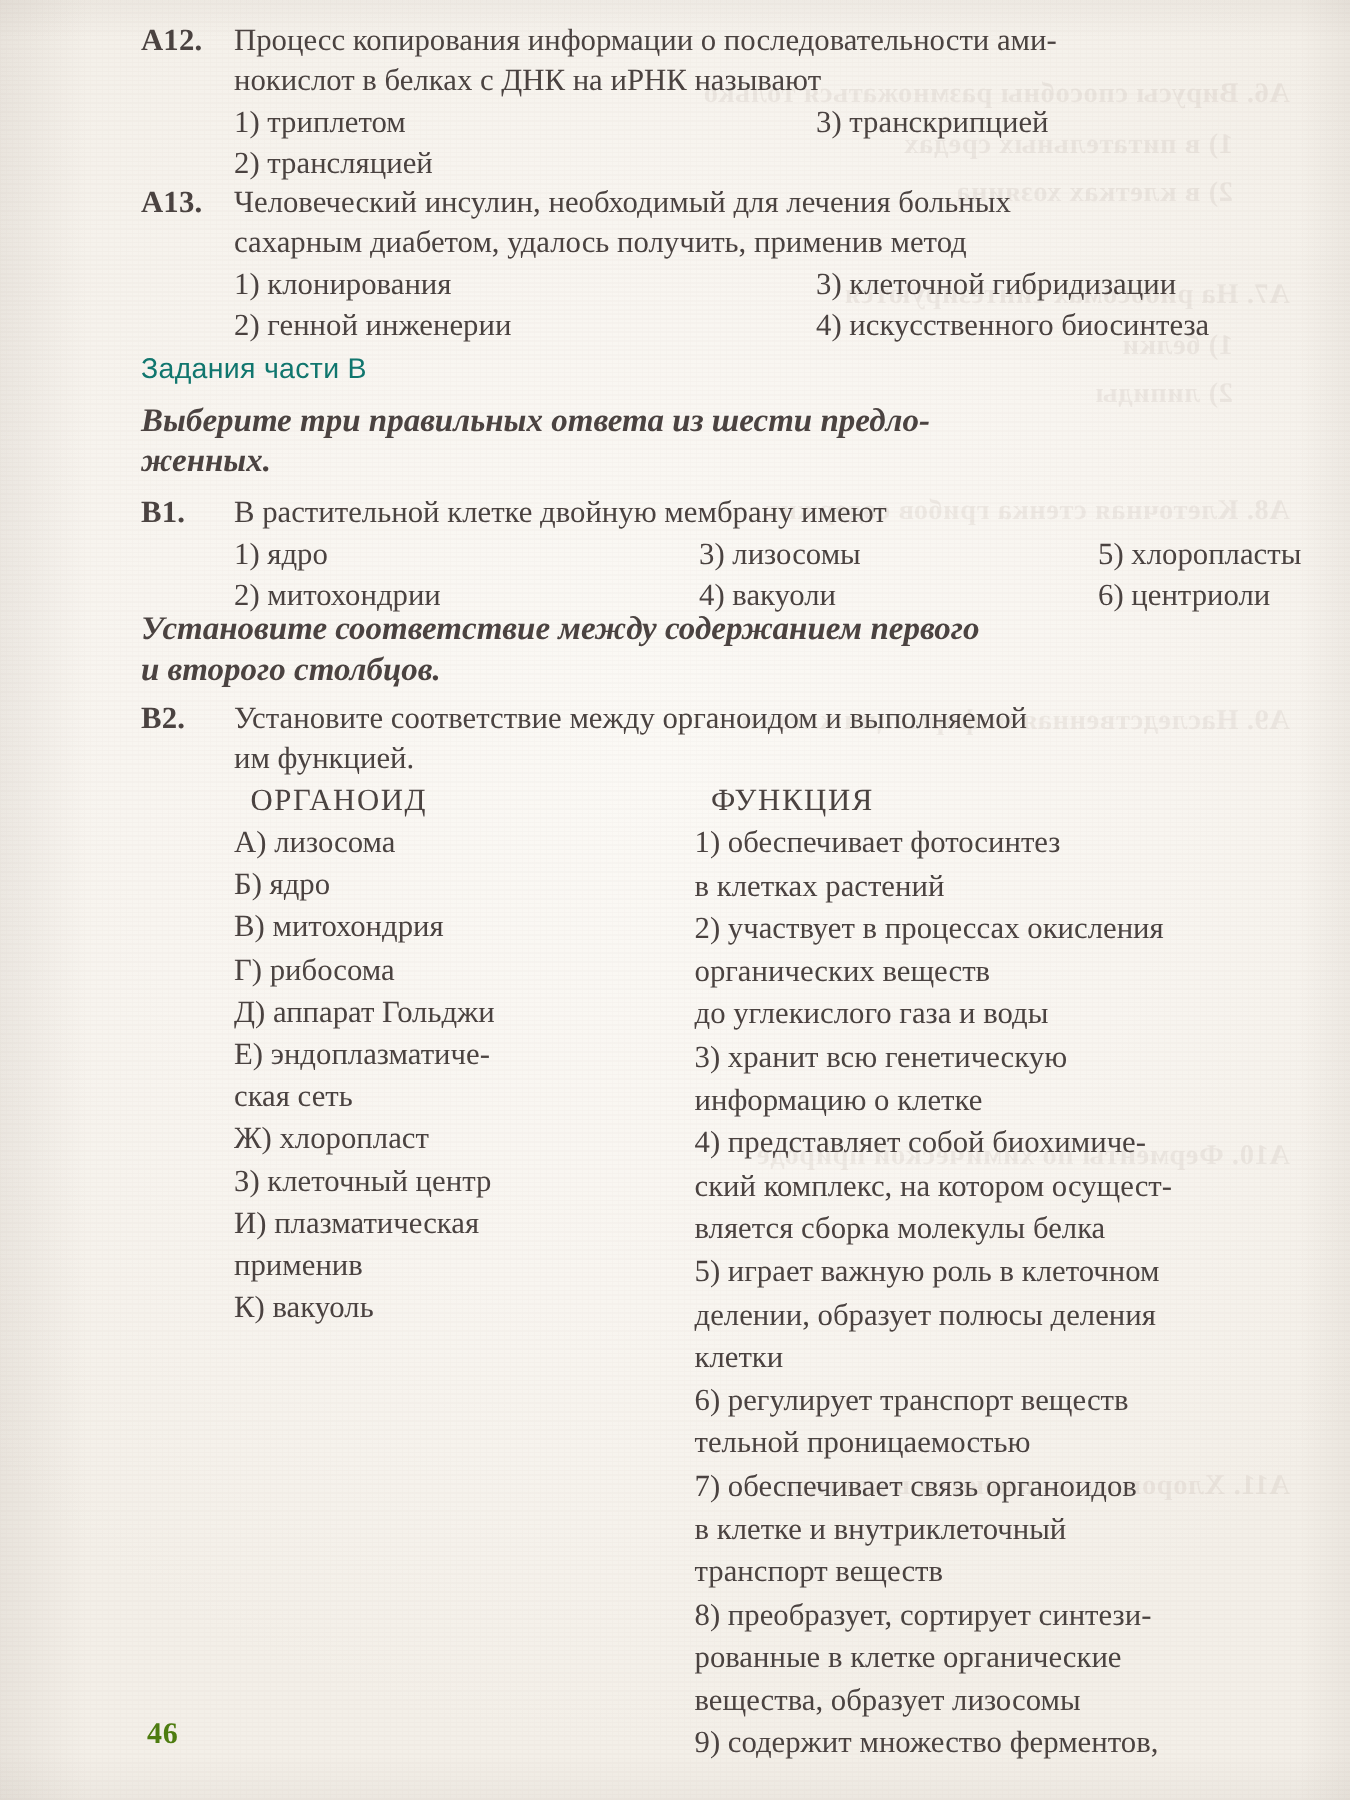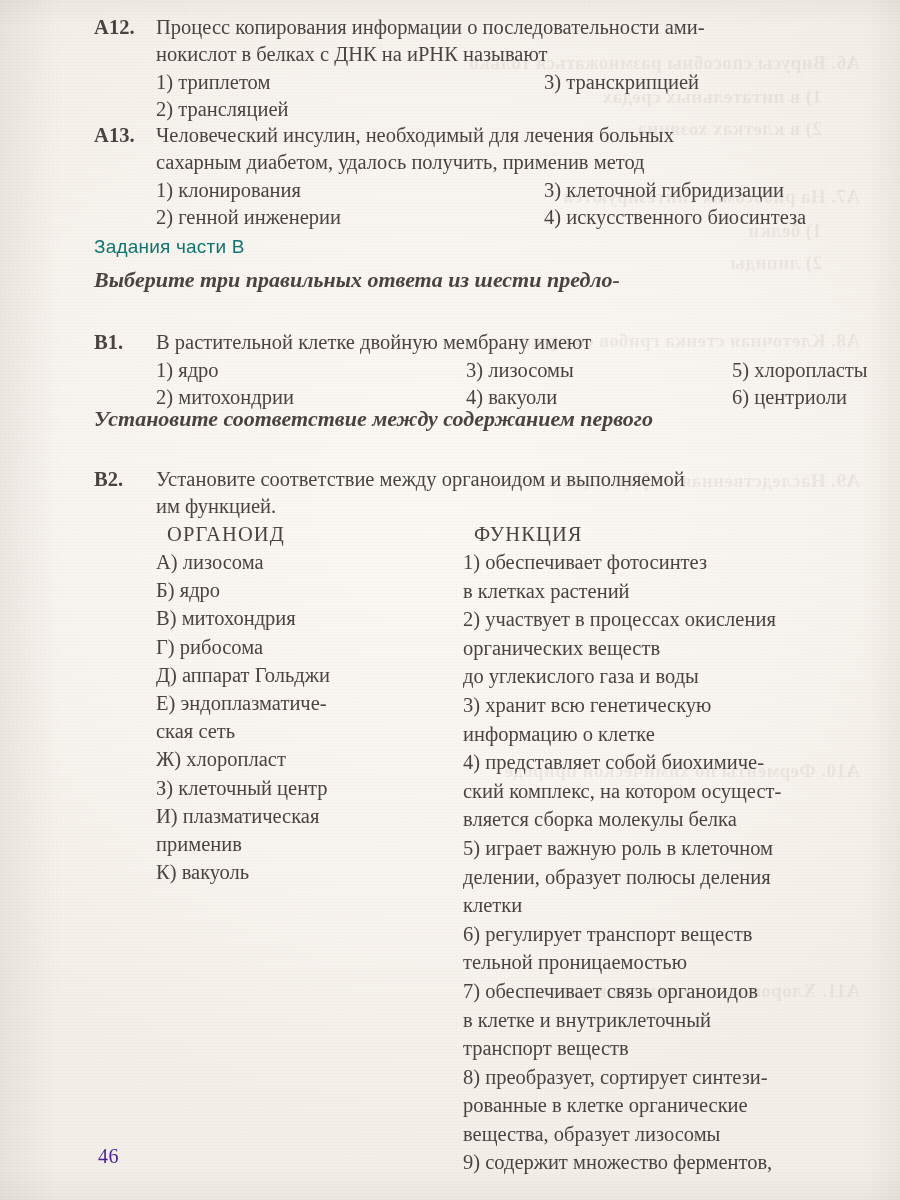--- a/index.html
+++ b/index.html
@@ -174,23 +174,23 @@
   .match-col .row { white-space: nowrap; }
   .match-col.func { line-height: 28.6px; }
   .match-col.func .row { white-space: nowrap; }
 
   
   .folio {
     position: absolute;
     left: 82px;
     bottom: 32px;
     font-size: 20px;
-    font-weight: normal;
+    font-weight: bold;
     letter-spacing: 0.5px;
-    color: #4c1d95;
+    color: #4d7c0f;
     margin-top: 11px;
   }
 
   
   .grain {
     position: absolute;
     inset: 0;
     pointer-events: none;
     opacity: 0.05;
     background-image:
@@ -248,20 +248,21 @@
       </div>
     </div>
   </div>
 
   <div class="block" style="top:234px;">
     <div class="section-head">Задания части В</div>
   </div>
 
   <div class="block" style="top:266px;">
     <div class="instruction">Выберите три правильных ответа из шести предло-</div>
+    <div class="instruction" style="text-align:left;">женных.</div>
   </div>
 
   <div class="block" style="top:329px;">
     <div class="task">
       <div class="task-num w-b">B1.</div>
       <div class="task-body">
         <div class="stem no-justify">В растительной клетке двойную мембрану имеют</div>
         <div class="opts-3col">
           <div class="opt">1) ядро</div>
           <div class="opt">3) лизосомы</div>
@@ -269,20 +270,21 @@
           <div class="opt">2) митохондрии</div>
           <div class="opt">4) вакуоли</div>
           <div class="opt">6) центриоли</div>
         </div>
       </div>
     </div>
   </div>
 
   <div class="block" style="top:405px;">
     <div class="instruction">Установите соответствие между содержанием первого</div>
+    <div class="instruction" style="text-align:left;">и второго столбцов.</div>
   </div>
 
   <div class="block" style="top:466px;">
     <div class="task">
       <div class="task-num w-b">B2.</div>
       <div class="task-body">
         <div class="stem">Установите соответствие между органоидом и выполняемой</div>
         <div class="stem no-justify">им функцией.</div>
 
         <div class="match-wrap">

